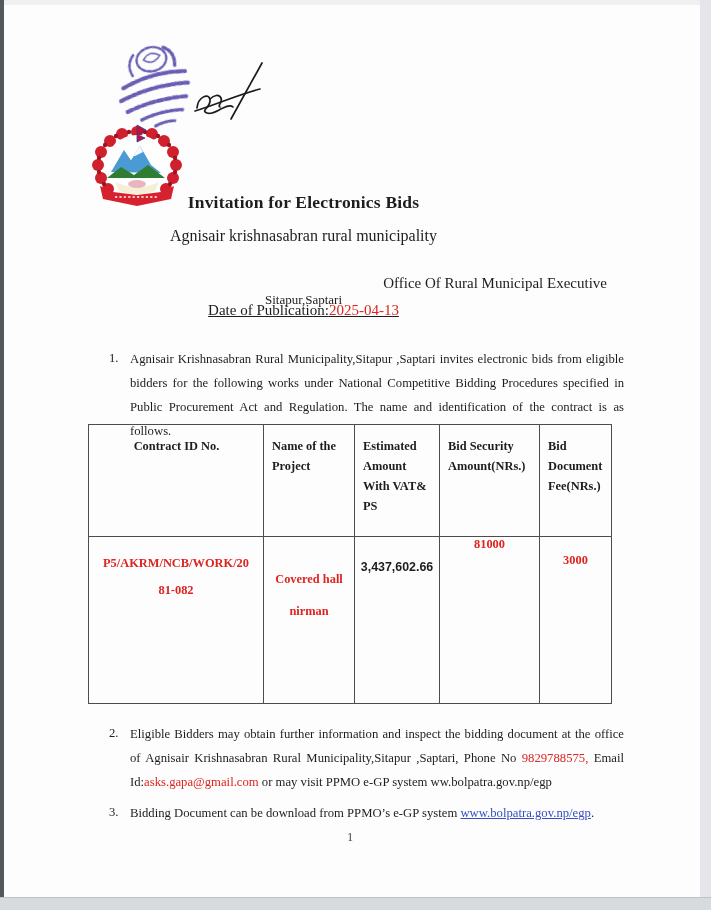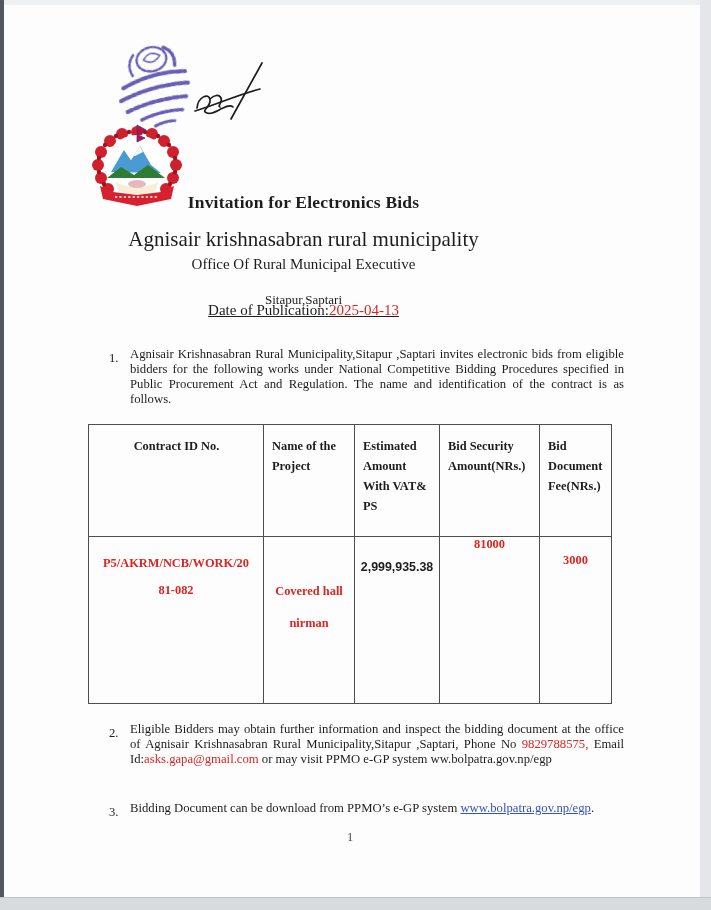--- a/index.html
+++ b/index.html
@@ -17,51 +17,51 @@
   .edge-bottom { position:absolute; left:0; top:897px; width:711px; height:13px; background:#d8dbde; border-top:1px solid #bfc2c6; }
 
   
   .stamp     { position:absolute; left:104px; top:42px; width:104px; height:92px; filter: blur(0.5px); opacity:.92; }
   .signature { position:absolute; left:185px; top:48px; width:92px; height:92px; }
   .emblem    { position:absolute; left:85px; top:124px; width:104px; height:90px; filter: blur(0.3px); }
 
   
   .heading-line { position:absolute; left:0; width:607px; text-align:center; color:#1d1d1d; }
   .doc-title { top:192px; font-size:17.5px; font-weight:bold; letter-spacing:.2px; }
-  .h-muni    { top:227px; font-size:21px; }
-  .h-office  { top:256px; font-size:15px; }
+  .h-muni    { top:227px; font-size:16px; }
+  .h-office  { top:275px; font-size:15px;text-align:right; }
   .h-loc     { top:292px; font-size:13px; }
   .h-pub     { top:302px; font-size:15px;text-decoration:underline; }
 
   .red  { color:#dd2420; }
   .link { color:#3450c2; text-decoration:underline; cursor:pointer;font-family:Liberation Serif, serif; }
 
   
   .list-row { position:absolute; left:109px; width:515px; display:flex; color:#1d1d1d; }
   .list-num { width:21px; flex:0 0 21px; font-size:12.7px; line-height:22.7px; }
-  .list-text { flex:1; font-size:12.7px; line-height:15px; text-align:justify; }
+  .list-text { flex:1; font-size:12.7px; line-height:24px; text-align:justify; }
   .p1 { top:347px; }
   .p2 { top:722px; }
   .p3 { top:801px; }
   .p3 .list-text { text-align:left; }
 
   
   table.bid-table {
     position:absolute; left:88px; top:424px; width:523px;
     border-collapse:collapse; table-layout:fixed; color:#1d1d1d;
   }
   .bid-table td {
     border:1.4px solid #4d4d4d; vertical-align:top; overflow:hidden;
   }
   .bid-table .hrow td { height:112px; font-weight:bold; font-size:12.4px; line-height:20px; padding:11px 7px 0 8px; }
   .bid-table .drow td { height:167px; font-weight:bold; font-size:12.4px; text-align:center; }
   .cell-contract-h { text-align:center; }
   .cell-contract { padding-top:13px; line-height:27px; }
   .cell-contract .wrapbox { width:148px; margin:0 auto; word-break:break-all; }
-  .cell-project  { padding-top:38px; line-height:32px; }
+  .cell-project  { padding-top:26px; line-height:32px; }
   .cell-project .wrapbox { width:84px; margin:0 auto; }
   .cell-amount   { padding-top:23px; font-family:"Liberation Sans","DejaVu Sans",sans-serif; font-size:12.2px; }
   .cell-security { }
   .cell-fee      { padding-top:16px; }
 
   .page-num { position:absolute; top:831px; left:0; width:700px; text-align:center; font-size:11.5px; color:#3a3a3a; }
 </style>
 </head>
 <body>
 
@@ -180,21 +180,21 @@
       <td>Bid Security Amount(NRs.)</td>
       <td>Bid Document Fee(NRs.)</td>
     </tr>
     <tr class="drow">
       <td class="cell-contract red">
             <div class="wrapbox">P5/AKRM/NCB/WORK/2081-082</div>
           </td>
       <td class="cell-project red">
             <div class="wrapbox">Covered hall nirman</div>
           </td>
-      <td class="cell-amount">2,999,935.38</td>
+      <td class="cell-amount">3,437,602.66</td>
       <td class="cell-security red">81000</td>
       <td class="cell-fee red">3000</td>
     </tr>
   </tbody>
     </table>
 
   <div class="list-row p2">
     <div class="list-num">2.</div>
     <div class="list-text"><span>Eligible Bidders may obtain further information and inspect the bidding document at the office of Agnisair Krishnasabran Rural Municipality,Sitapur ,Saptari, Phone No </span><span class="red">9829788575,</span><span> Email Id:</span><span class="red">asks.gapa@gmail.com</span><span> or may visit PPMO e-GP system ww.bolpatra.gov.np/egp</span></div>
   </div>

